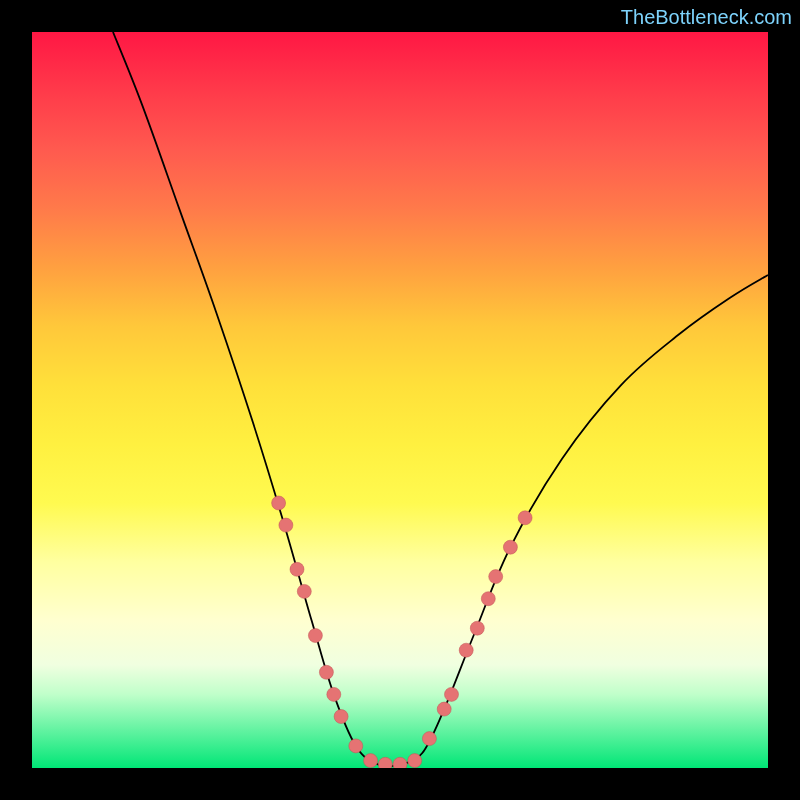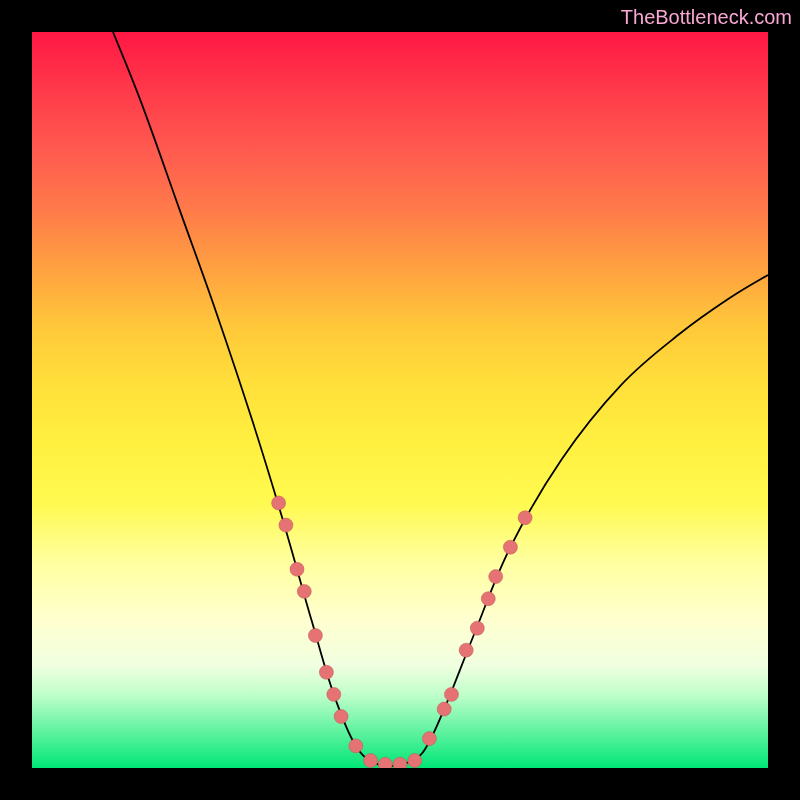--- a/index.html
+++ b/index.html
@@ -27,21 +27,21 @@
       #f0ffe0 86%,
       #c0ffca 90%,
       #00e676 100%
     );
   }
   
   .watermark {
     position: absolute;
     top: 6px;
     right: 8px;
-    color: #f9a8d4;
+    color: #7dd3fc;
     font-size: 20px;
     font-weight: 500;
     z-index: 10;
   }
   
   .curve-svg {
     position: absolute;
     left: 0; top: 0;
     width: 100%; height: 100%;
   }

